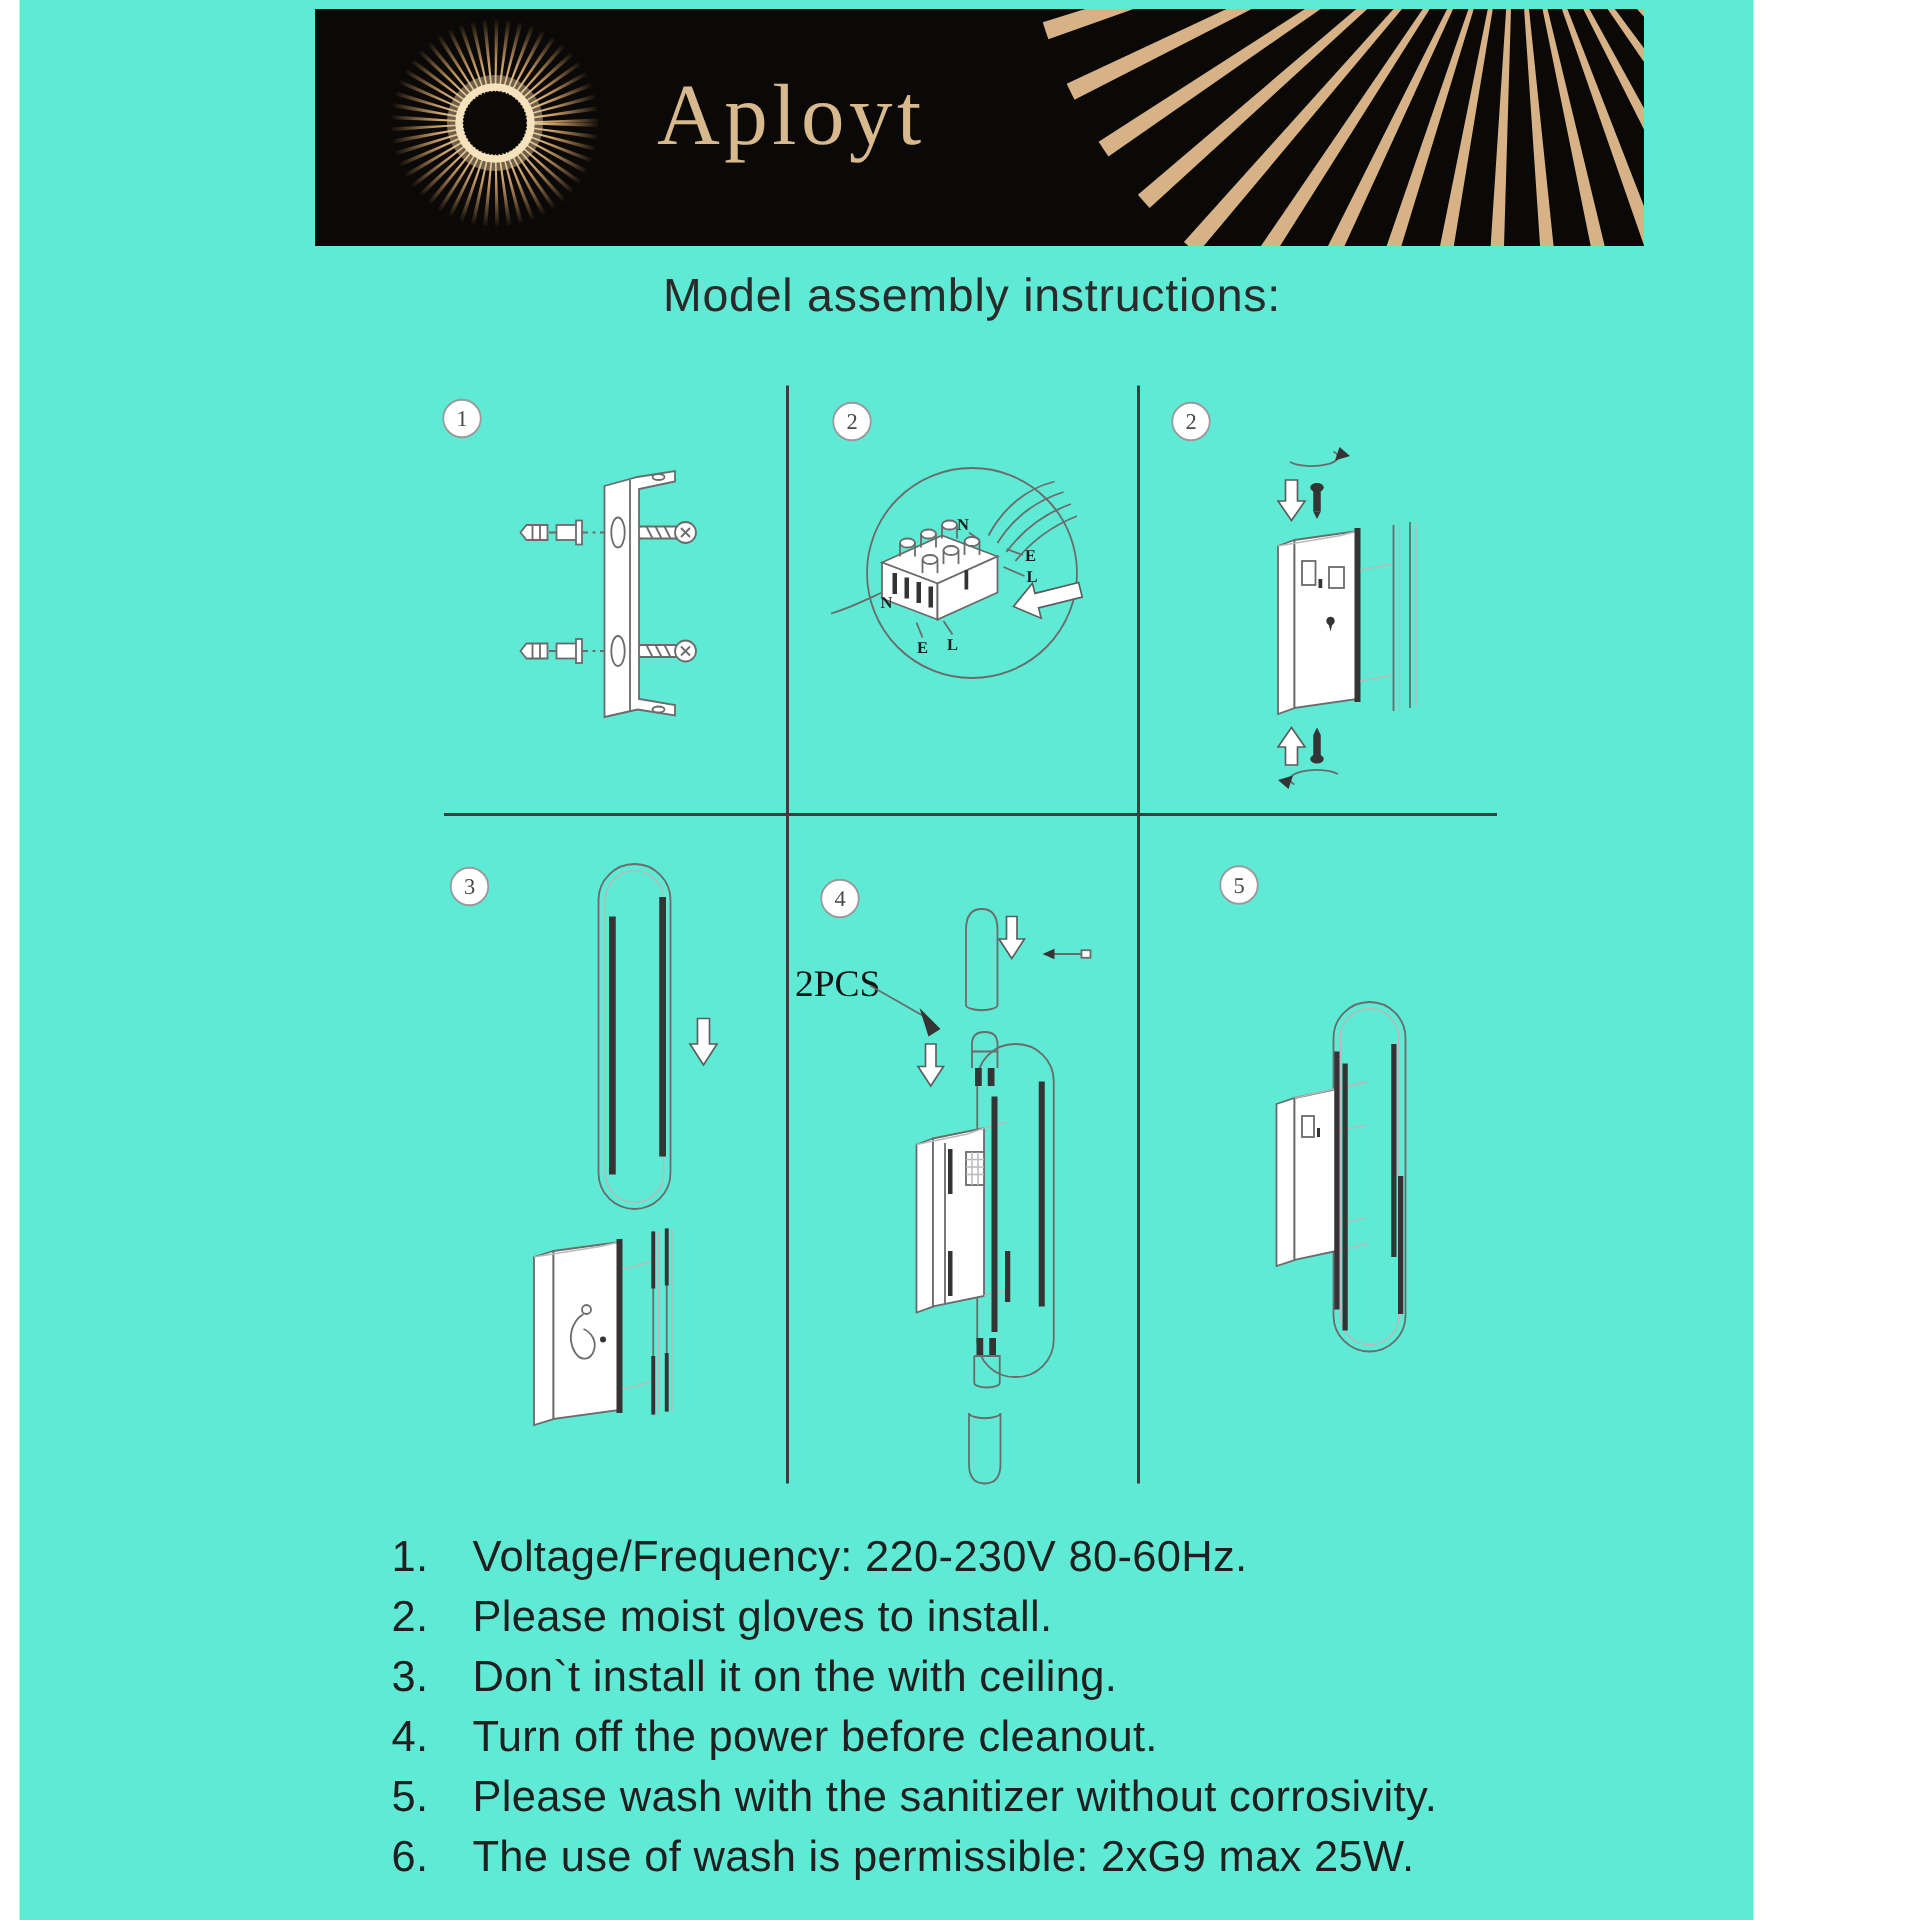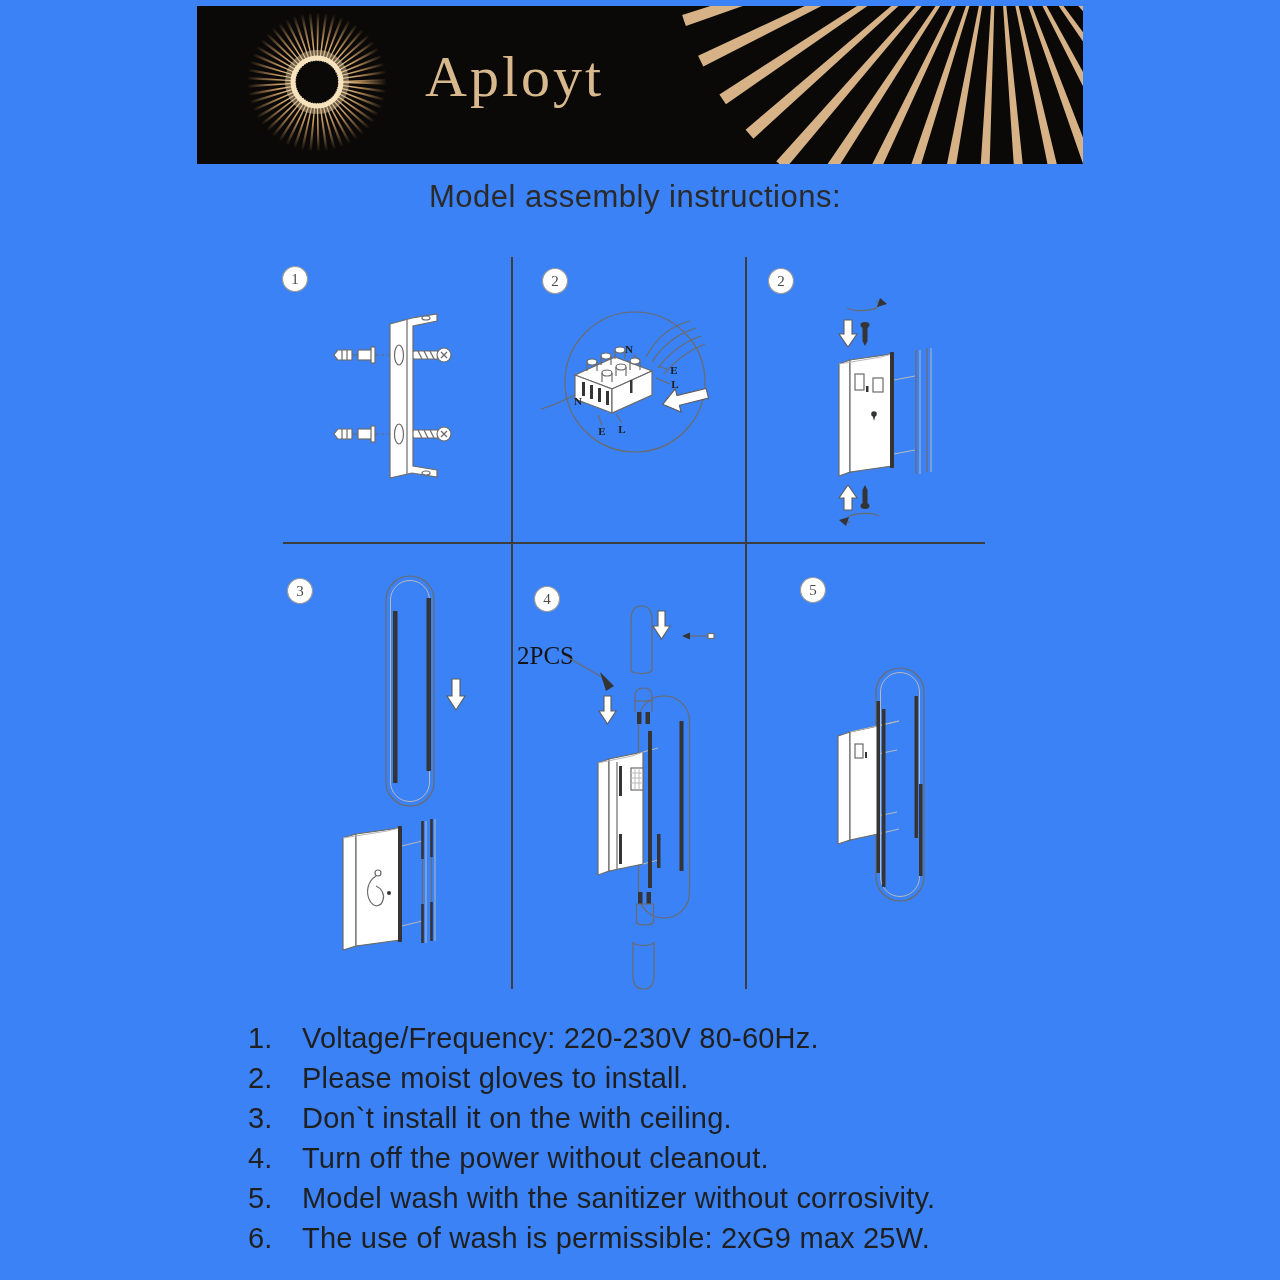--- a/index.html
+++ b/index.html
@@ -1,17 +1,17 @@
 <!DOCTYPE html>
 <html><head>
 <meta charset="utf-8">
 <style>
   html,body{margin:0;padding:0;background:#ffffff;}
-  .page{position:relative;width:1280px;height:1280px;background:#3b82f6;overflow:hidden;
-        font-family:"Liberation Sans",sans-serif;color:#212121;}
+  .page{position:relative;width:1156px;height:1280px;background:#5eead4;overflow:hidden;
+        font-family:"Liberation Sans",sans-serif;color:#212121;margin-left:13px;}
   .banner{position:absolute;left:197px;top:6px;width:886px;height:158px;background:#0b0907;overflow:hidden;}
   .banner svg{position:absolute;top:0;left:0;}
   .brand-text{position:absolute;left:228px;top:42px;font-family:"Liberation Serif",serif;
         font-size:58px;font-weight:400;letter-spacing:3px;color:#d8b88d;line-height:1;}
   .title-block{position:absolute;left:0;top:178px;width:1270px;text-align:center;}
   .title-line{font-size:31px;letter-spacing:0.5px;color:#2a2a2a;line-height:37px;}
   .gridline{position:absolute;background:#3d3d3d;}
   .v1{left:511px;top:257px;width:2px;height:732px;}
   .v2{left:745px;top:257px;width:2px;height:732px;}
   .hz{left:283px;top:542px;width:702px;height:2px;}
@@ -370,25 +370,25 @@
     <div class="inst-row">
       <span class="inst-num">2.</span>
       <span class="inst-text">Please moist gloves to install.</span>
     </div>
     <div class="inst-row">
       <span class="inst-num">3.</span>
       <span class="inst-text">Don`t install it on the with ceiling.</span>
     </div>
     <div class="inst-row">
       <span class="inst-num">4.</span>
-      <span class="inst-text">Turn off the power without cleanout.</span>
+      <span class="inst-text">Turn off the power before cleanout.</span>
     </div>
     <div class="inst-row">
       <span class="inst-num">5.</span>
-      <span class="inst-text">Model wash with the sanitizer without corrosivity.</span>
+      <span class="inst-text">Please wash with the sanitizer without corrosivity.</span>
     </div>
     <div class="inst-row">
       <span class="inst-num">6.</span>
       <span class="inst-text">The use of wash is permissible: 2xG9 max 25W.</span>
     </div>
   </div>
 
 </div>
 
 </body></html>

